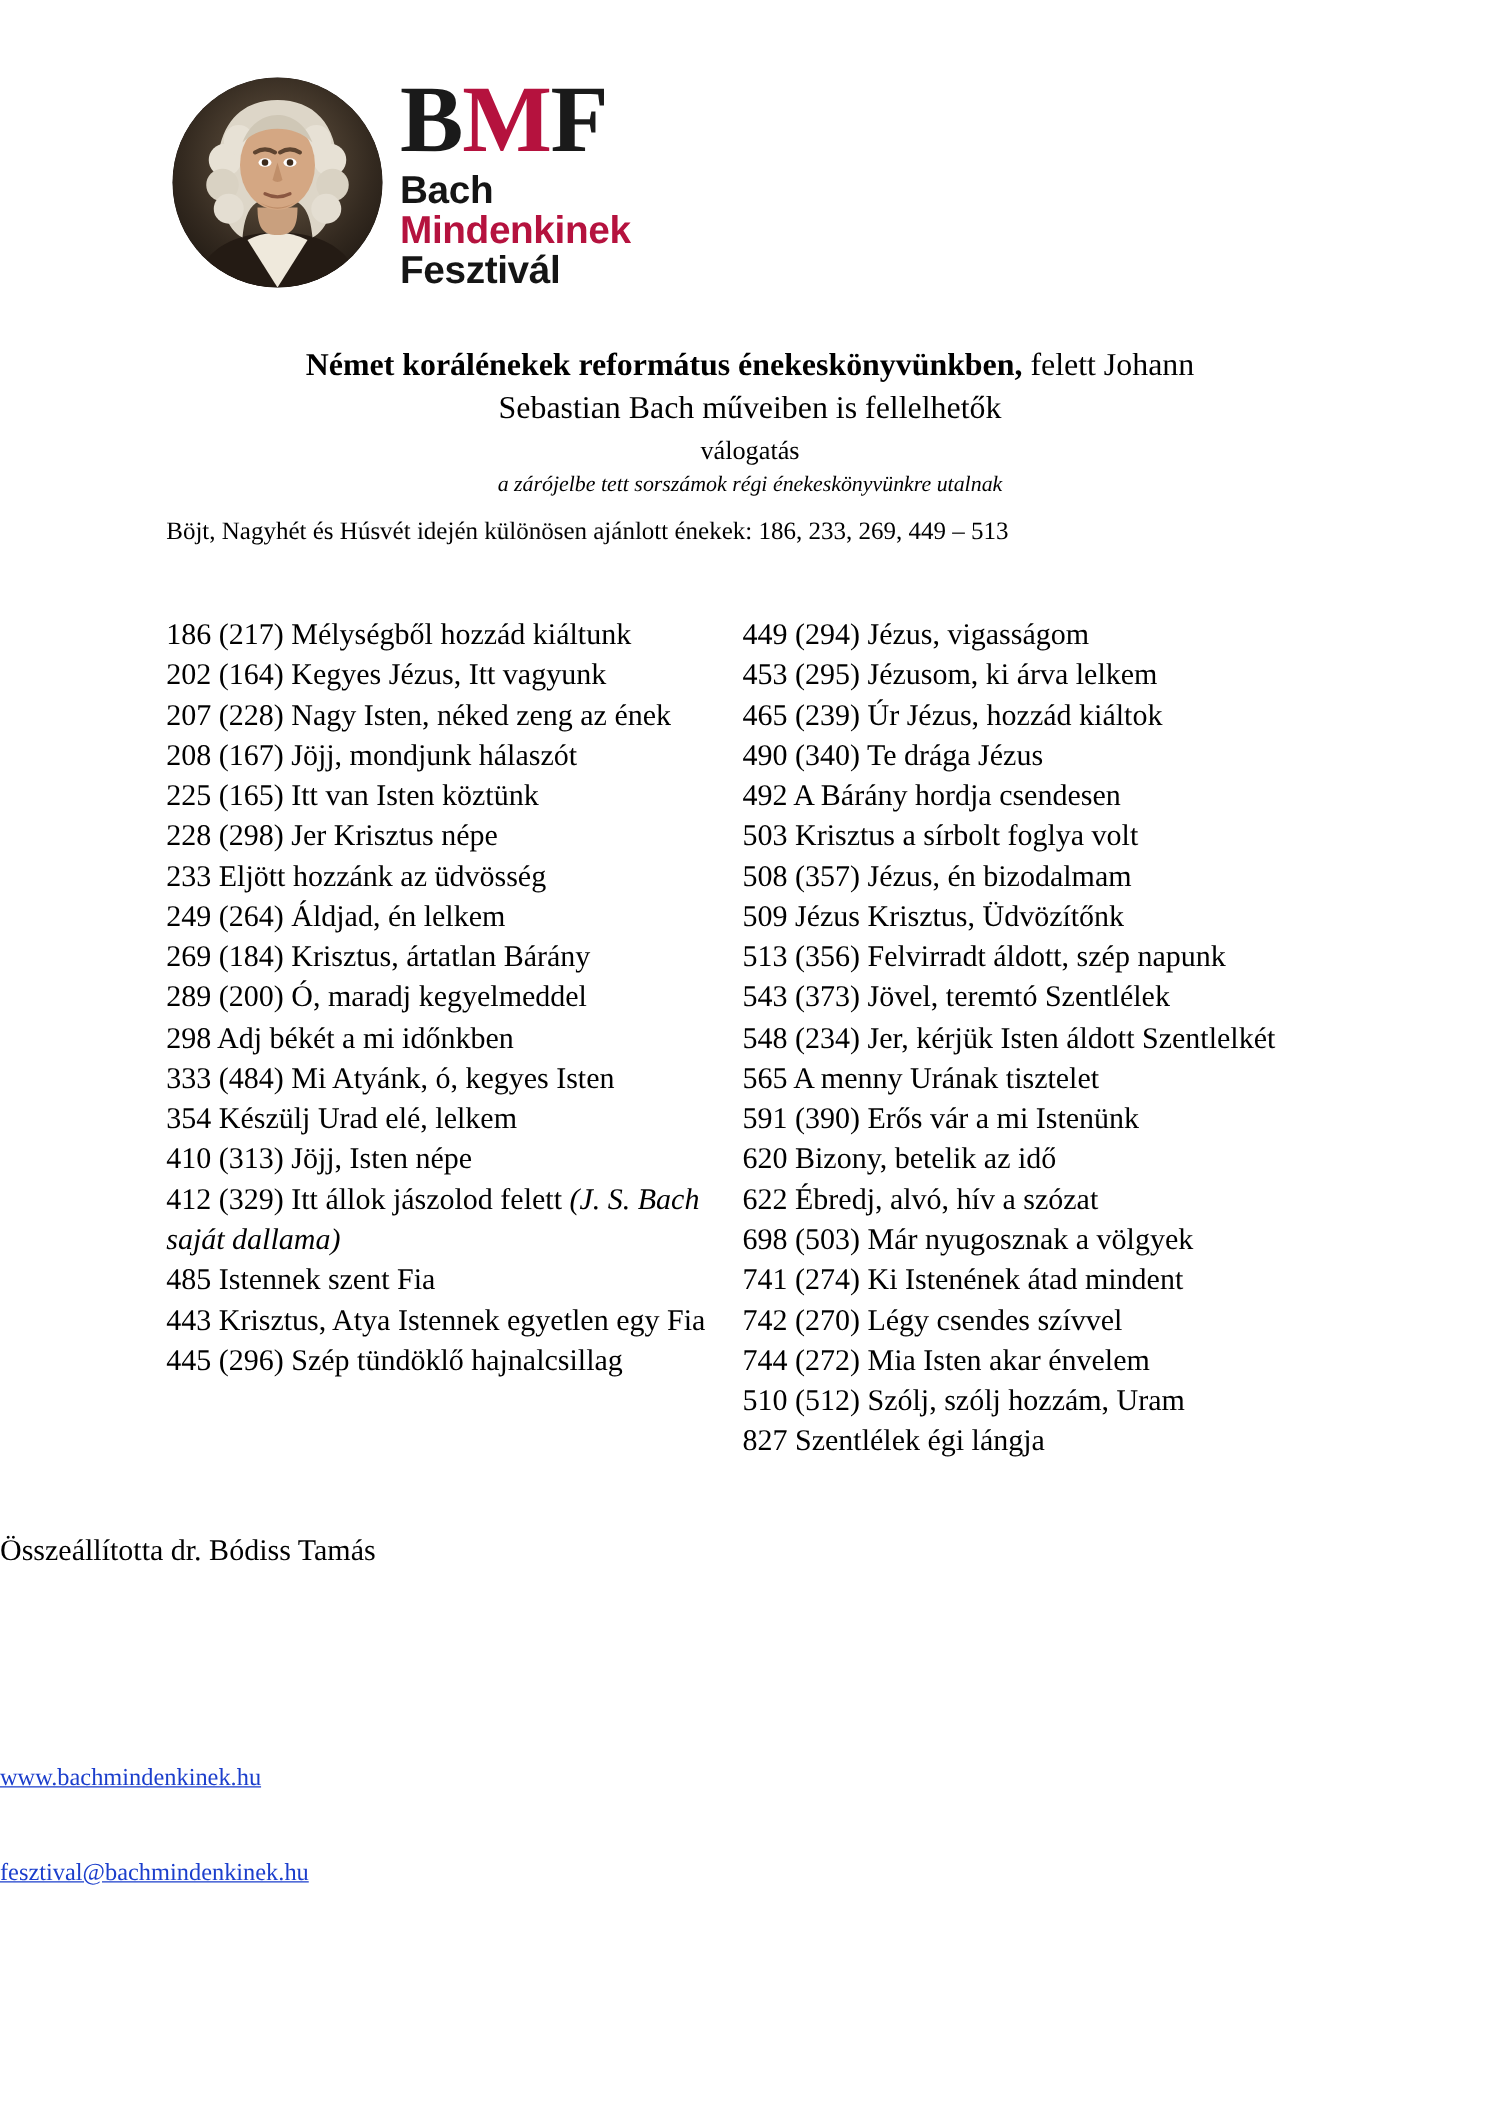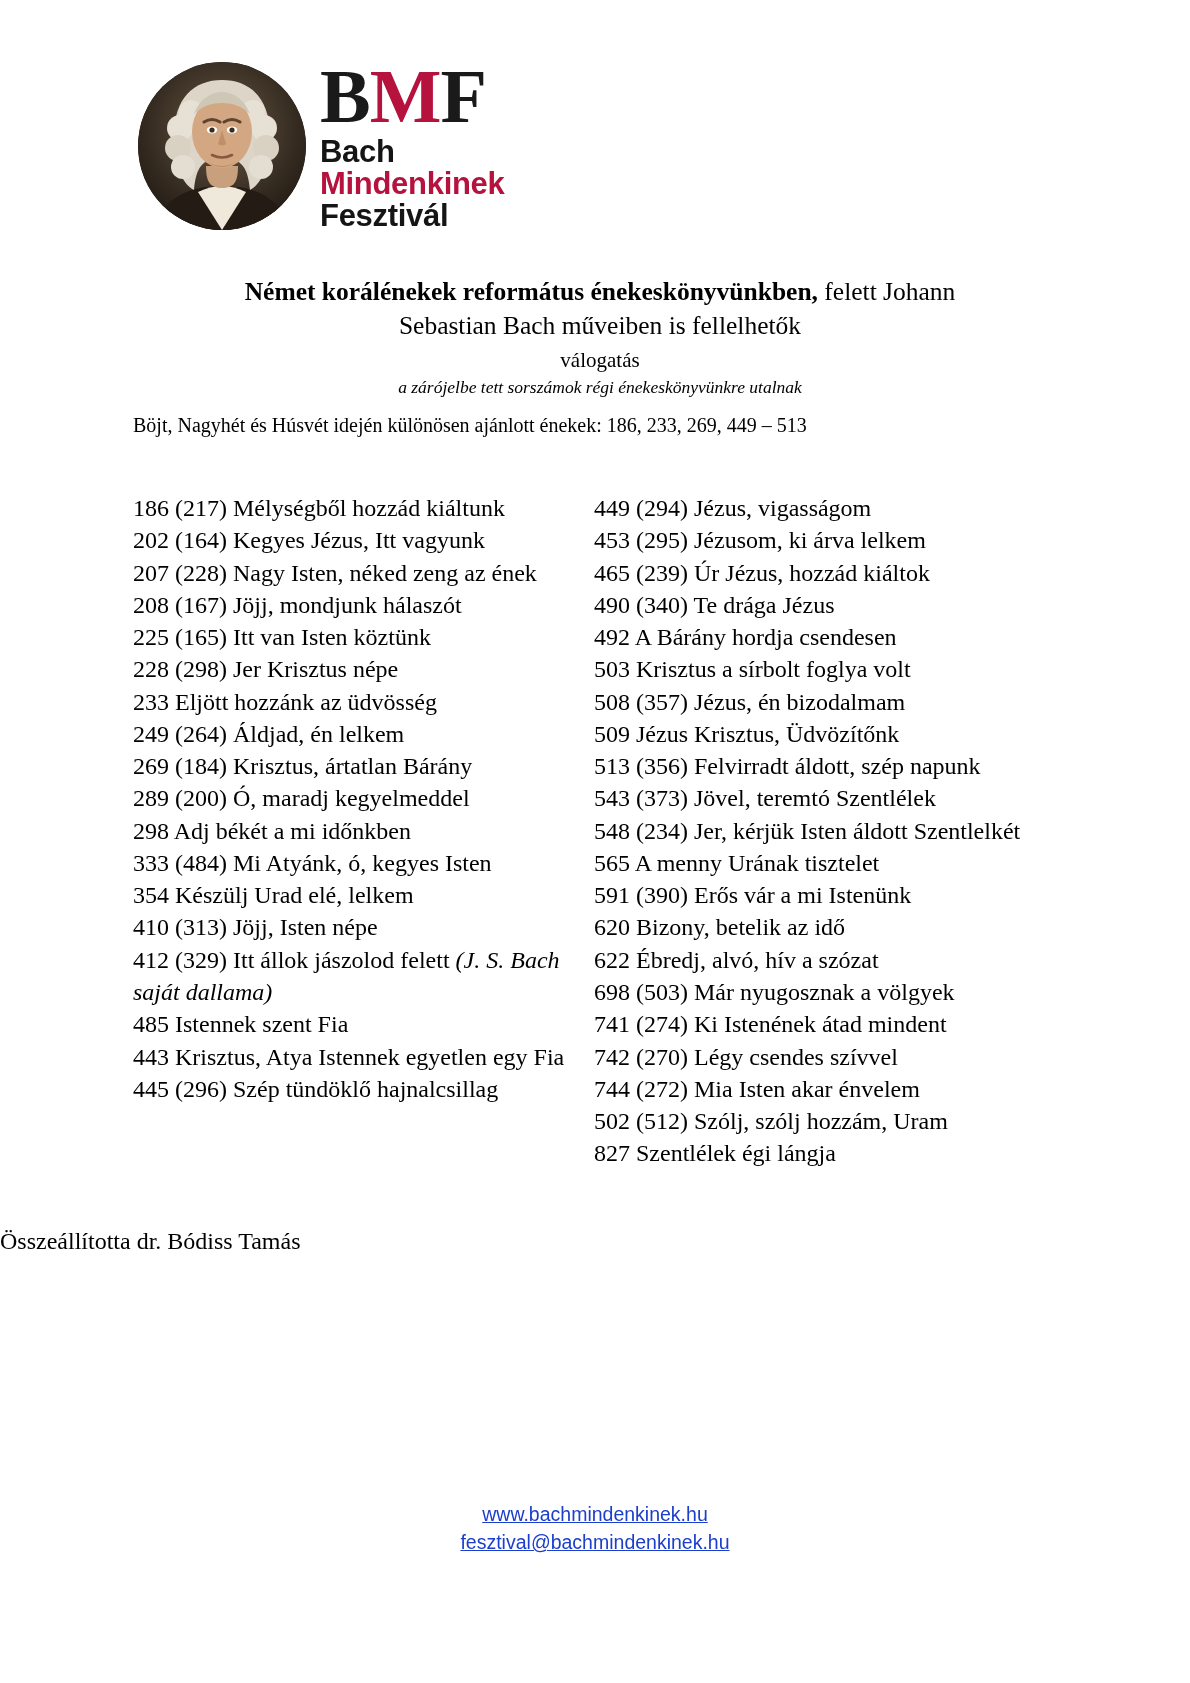--- a/index.html
+++ b/index.html
@@ -133,24 +133,23 @@
     top: 1228px;
     width: 1060px;
     text-align: left;
     font-size: 24px;
   }
 
   
   .footer {
     position: absolute;
     left: 0;
-    top: 1500px;
+    top: 1409px;
     width: 1190px;
-    text-align: center;
-    font-family: Liberation Sans, sans-serif;
+    font-family: Liberation Serif, serif;
     font-size: 19.5px;
     line-height: 1.45;
   }
   .footer a {
     color: #1b3ecc;
     text-decoration: underline;
     display: inline-block;
   }
 </style>
 </head>
@@ -264,25 +263,25 @@
         <div class="entry"><span>543 (373) Jövel, teremtó Szentlélek</span></div>
         <div class="entry"><span>548 (234) Jer, kérjük Isten áldott Szentlelkét</span></div>
         <div class="entry"><span>565 A menny Urának tisztelet</span></div>
         <div class="entry"><span>591 (390) Erős vár a mi Istenünk</span></div>
         <div class="entry"><span>620 Bizony, betelik az idő</span></div>
         <div class="entry"><span>622 Ébredj, alvó, hív a szózat</span></div>
         <div class="entry"><span>698 (503) Már nyugosznak a völgyek</span></div>
         <div class="entry"><span>741 (274) Ki Istenének átad mindent</span></div>
         <div class="entry"><span>742 (270) Légy csendes szívvel</span></div>
         <div class="entry"><span>744 (272) Mia Isten akar énvelem</span></div>
-        <div class="entry"><span>502 (512) Szólj, szólj hozzám, Uram</span></div>
+        <div class="entry"><span>510 (512) Szólj, szólj hozzám, Uram</span></div>
         <div class="entry"><span>827 Szentlélek égi lángja</span></div>
       </div>
   </div>
 
   <div class="attribution">Összeállította dr. Bódiss Tamás</div>
 
   <div class="footer">
     <div><a href="#" style="color: rgb(27, 62, 204);">www.bachmindenkinek.hu</a></div>
-    <div><a href="#" style="color: rgb(27, 62, 204);">fesztival@bachmindenkinek.hu</a></div>
+    <div><a href="#" style="color: rgb(27, 62, 204); margin-top: 48px;">fesztival@bachmindenkinek.hu</a></div>
   </div>
 
 </div>
 
 </body></html>

